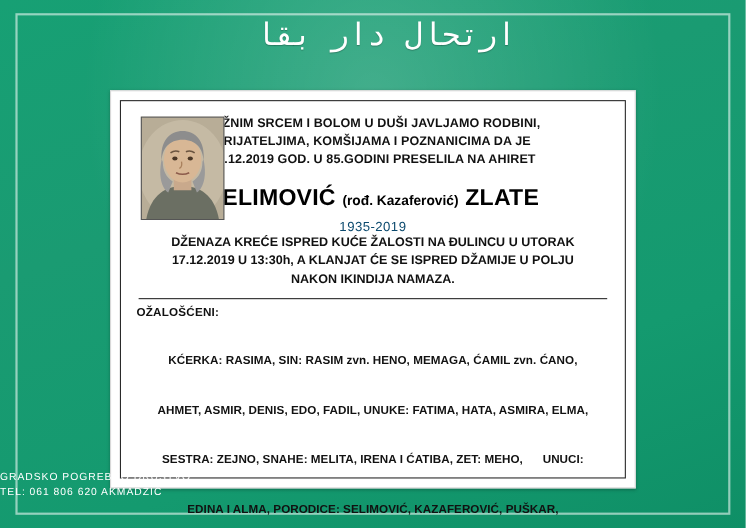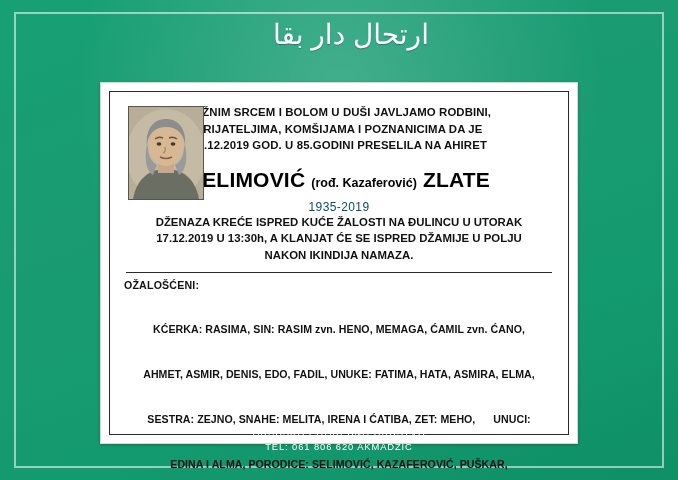--- a/index.html
+++ b/index.html
@@ -39,21 +39,21 @@
     box-sizing: border-box;
   }
 
   .bismillah {
     position: absolute;
     top: 18px;
     left: 0;
     right: 0;
     text-align: center;
     color: #ffffff;
-    font-family: Liberation Sans, sans-serif;
+    font-family: Liberation Mono, monospace;
     font-size: 28px;
     line-height: 34px;
     letter-spacing: 1px;
     text-shadow: 0 1px 1px rgba(0,0,0,0.25);
     margin-left: 24px;
   }
 
   .card {
     position: absolute;
     left: 100px;
@@ -152,21 +152,21 @@
     letter-spacing: 0.05px;
     white-space: pre-wrap;
   }
   .mourners-line { display: block; text-align: center; }
 
   .footer {
     position: absolute;
     left: 0;
     right: 0;
     bottom: 26px;
-    text-align: center;
+    text-align: left;
     color: #ffffff;
     font-size: 9.4px;
     line-height: 14px;
     letter-spacing: 0.9px;
   }
   .footer-line { display: block; }
 </style>
 </head>
 <body>
 

